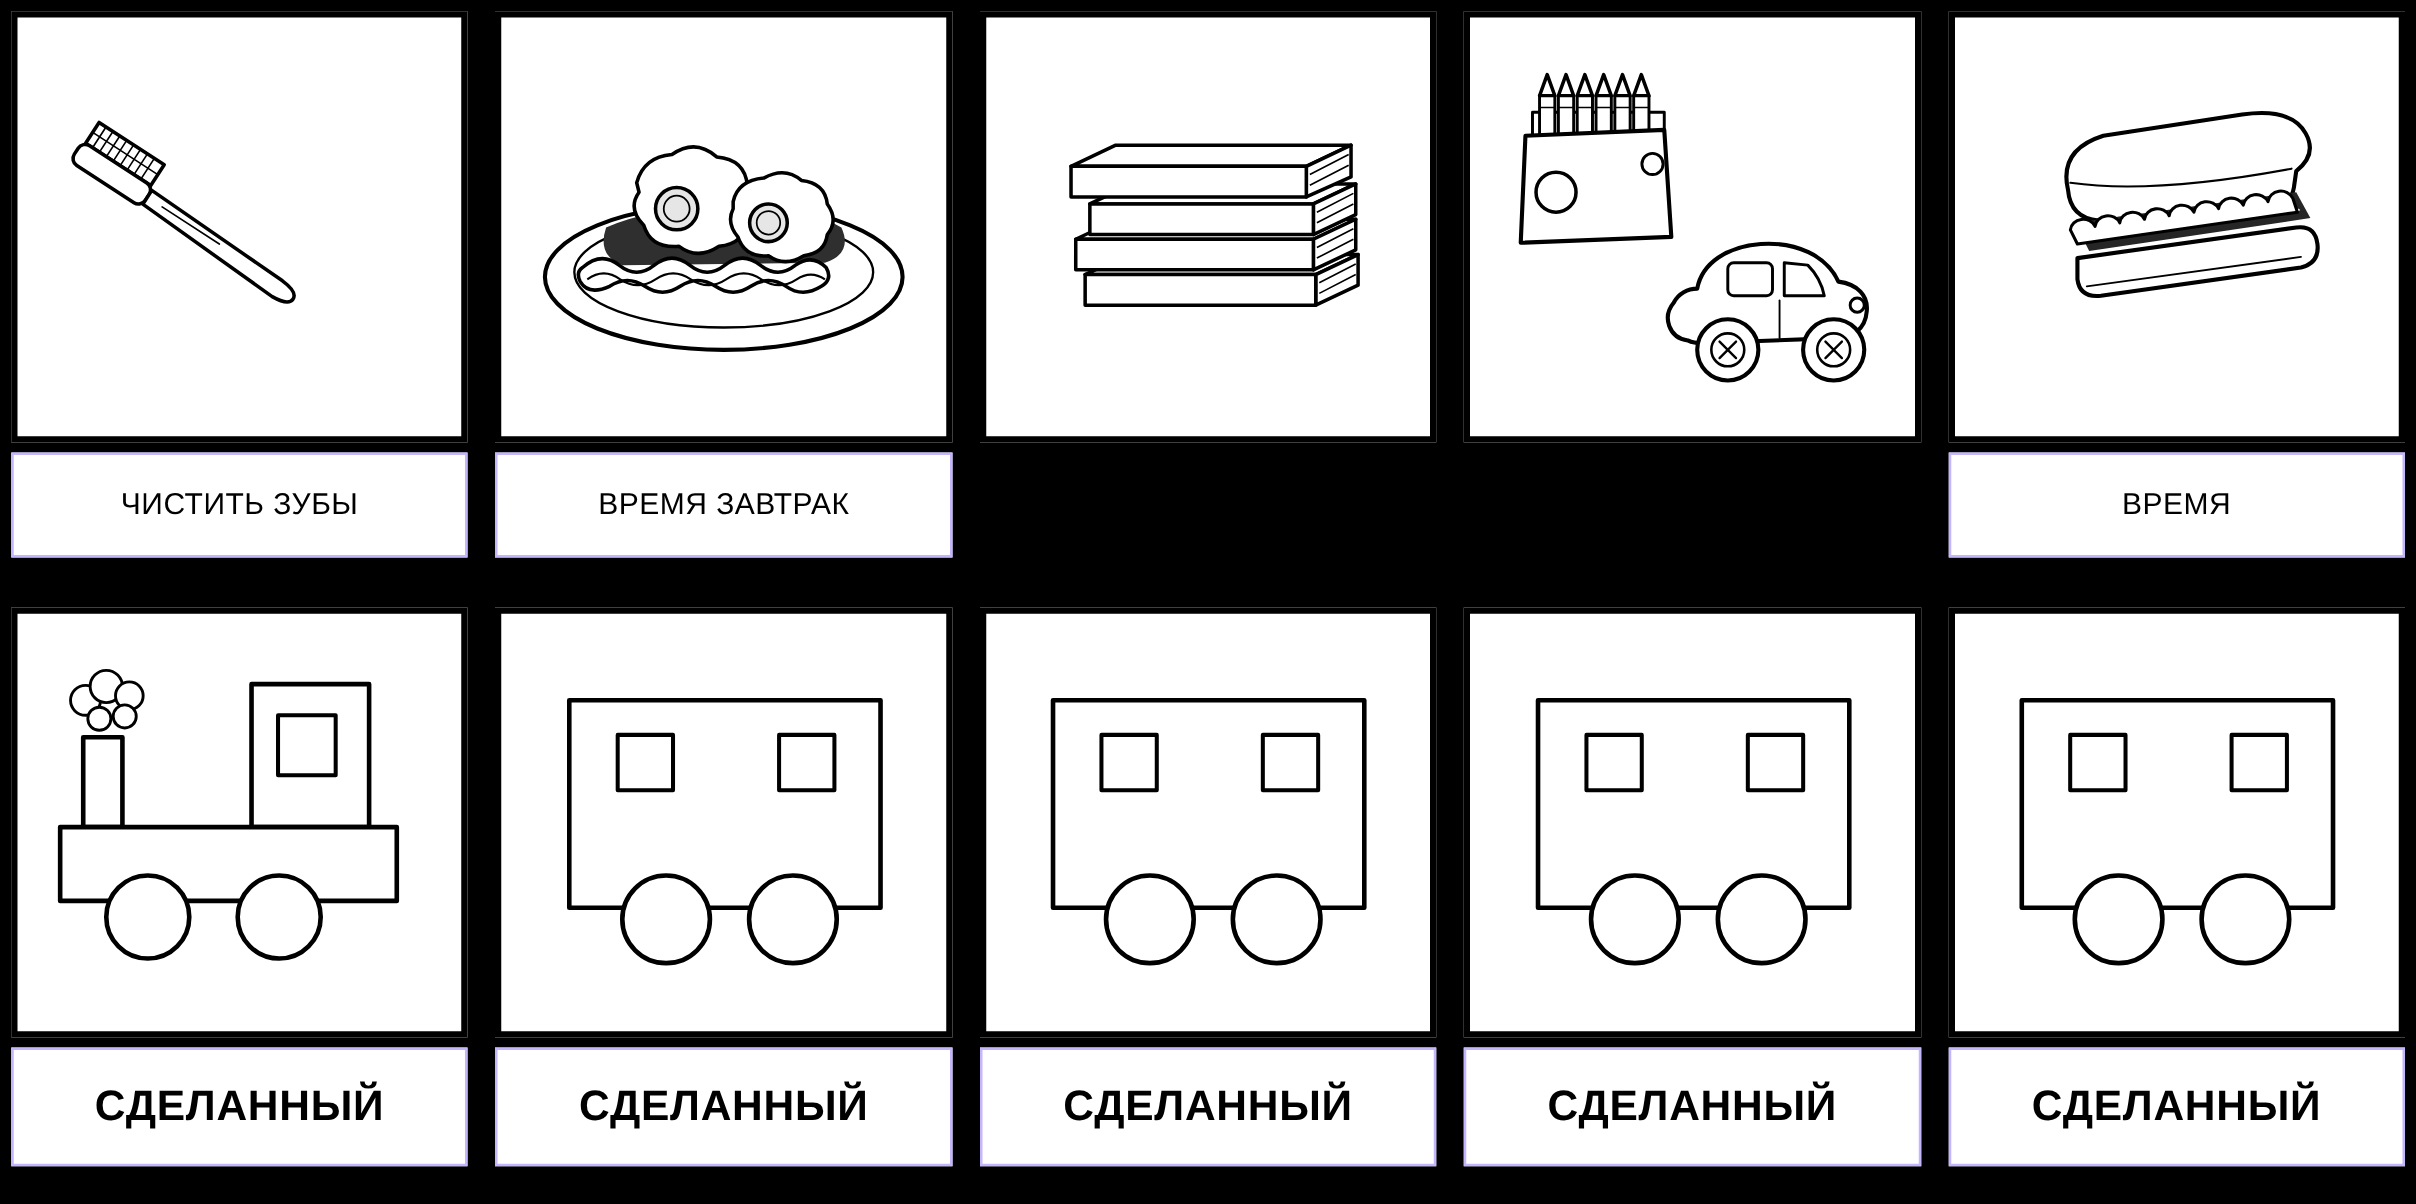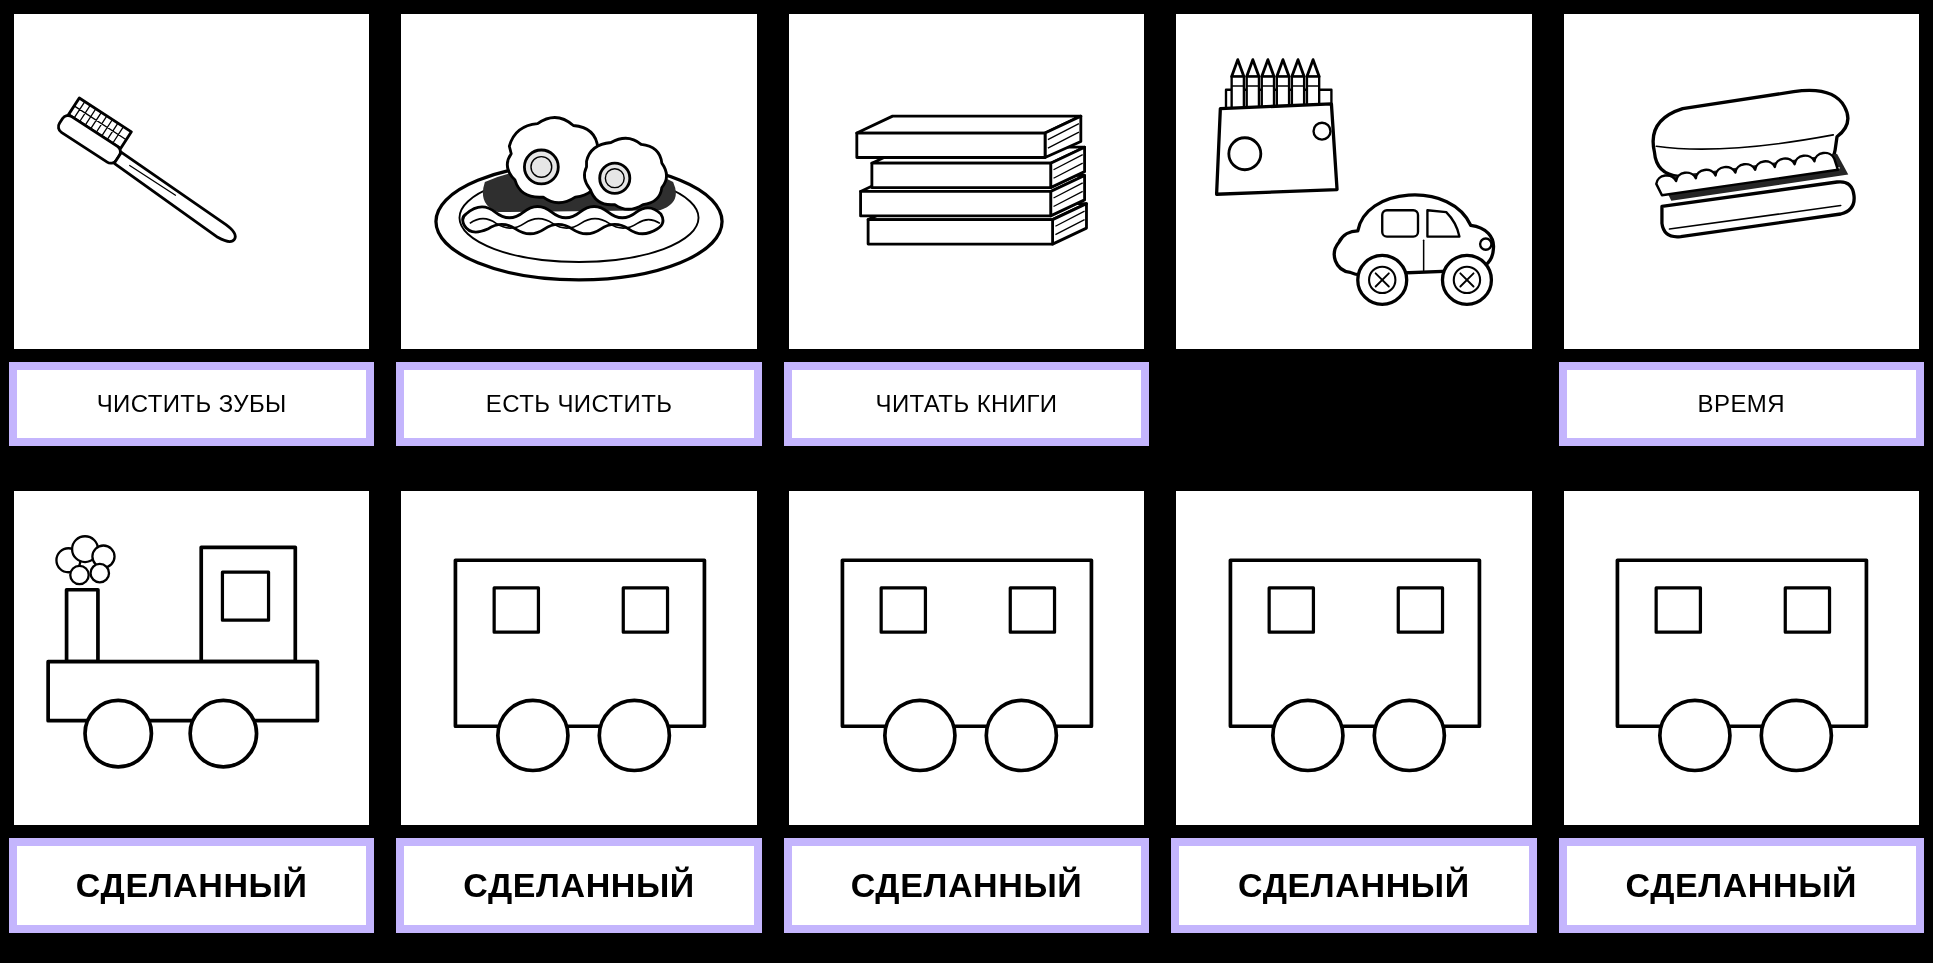--- a/index.html
+++ b/index.html
@@ -11,21 +11,21 @@
   }
   .board { width: 1933px; height: 963px; background: #000; padding: 9px 9px 0 9px; }
   .row { display: grid; grid-template-columns: repeat(5, 1fr); column-gap: 22px; }
   .row-done { margin-top: 40px; }
   .cell { display: flex; flex-direction: column; row-gap: 8px; }
   .pic {
     height: 345px; background: #fff; border: 5px solid #000;
     display: flex; align-items: center; justify-content: center;
   }
   .cap {
-    height: 84px; background: #fff; border: 8px solid #c4b5fd;
+    height: 84px; background: #fff; border: 2px solid #c4b5fd;
     display: flex; align-items: center; justify-content: center;
     text-align: center; font-size: 24px; font-weight: 400; letter-spacing: .4px;
   }
   .row-done .pic { height: 344px; }
   .row-done .cap { height: 95px; font-size: 34px; font-weight: 600; letter-spacing: .6px; }
   .pic svg { width: 320px; height: 300px; }
   .row-done .pic svg { width: 332px; height: 312px; }
 </style>
 </head>
 <body>
@@ -63,21 +63,21 @@
             <path d="M96,112 q6,-22 30,-24 q20,-14 38,2 q24,2 26,24 q14,16 0,30 q-2,20 -24,22 q-18,12 -34,0 q-24,2 -30,-18 q-14,-14 -4,-28 z" stroke-width="3"></path>
             <circle cx="130" cy="134" r="18" fill="#e6e6e6" stroke-width="3"></circle>
             <circle cx="130" cy="134" r="11" fill="none" stroke-width="1.5"></circle>
             <path d="M178,128 q4,-18 26,-20 q18,-10 32,2 q20,2 22,20 q10,14 0,26 q-2,16 -20,18 q-16,10 -30,0 q-20,2 -26,-16 q-10,-12 -4,-24 z" stroke-width="3"></path>
             <circle cx="208" cy="146" r="16" fill="#e6e6e6" stroke-width="3"></circle>
             <circle cx="208" cy="146" r="10" fill="none" stroke-width="1.5"></circle>
           </g>
         </svg>
       </div>
       <div class="cap">
-        <span>ЕСТЬ ЧИСТИТЬ</span>
+        <span>ВРЕМЯ ЗАВТРАК</span>
       </div>
     </div>
 
     <div class="cell">
       <div class="pic">
         <svg viewBox="0 0 340 300">
           <g fill="#ffffff" stroke="#000000" stroke-width="3" stroke-linejoin="round">
 
             <path d="M66,190 L262,190 L298,173 L102,173 Z"></path>
             <path d="M262,190 L298,173 L298,199 L262,216 Z"></path>
@@ -93,23 +93,20 @@
             <path d="M260,130 L296,113 L296,139 L260,156 Z"></path>
             <path d="M263,137 L294,121 M263,146 L294,130" fill="none" stroke-width="1.4"></path>
             <rect x="70" y="130" width="190" height="26"></rect>
 
             <path d="M54,98 L254,98 L292,80 L92,80 Z"></path>
             <path d="M254,98 L292,80 L292,107 L254,124 Z"></path>
             <path d="M257,105 L290,88 M257,114 L290,97" fill="none" stroke-width="1.4"></path>
             <rect x="54" y="98" width="200" height="26"></rect>
           </g>
         </svg>
-      </div>
-      <div class="cap">
-        <span>ЧИТАТЬ КНИГИ</span>
       </div>
     </div>
 
     <div class="cell">
       <div class="pic">
         <svg viewBox="0 0 340 300">
           <g fill="#ffffff" stroke="#000000" stroke-width="3" stroke-linejoin="round" stroke-linecap="round">
 
             <rect x="34" y="52" width="112" height="20" stroke-width="2.5"></rect>
 

